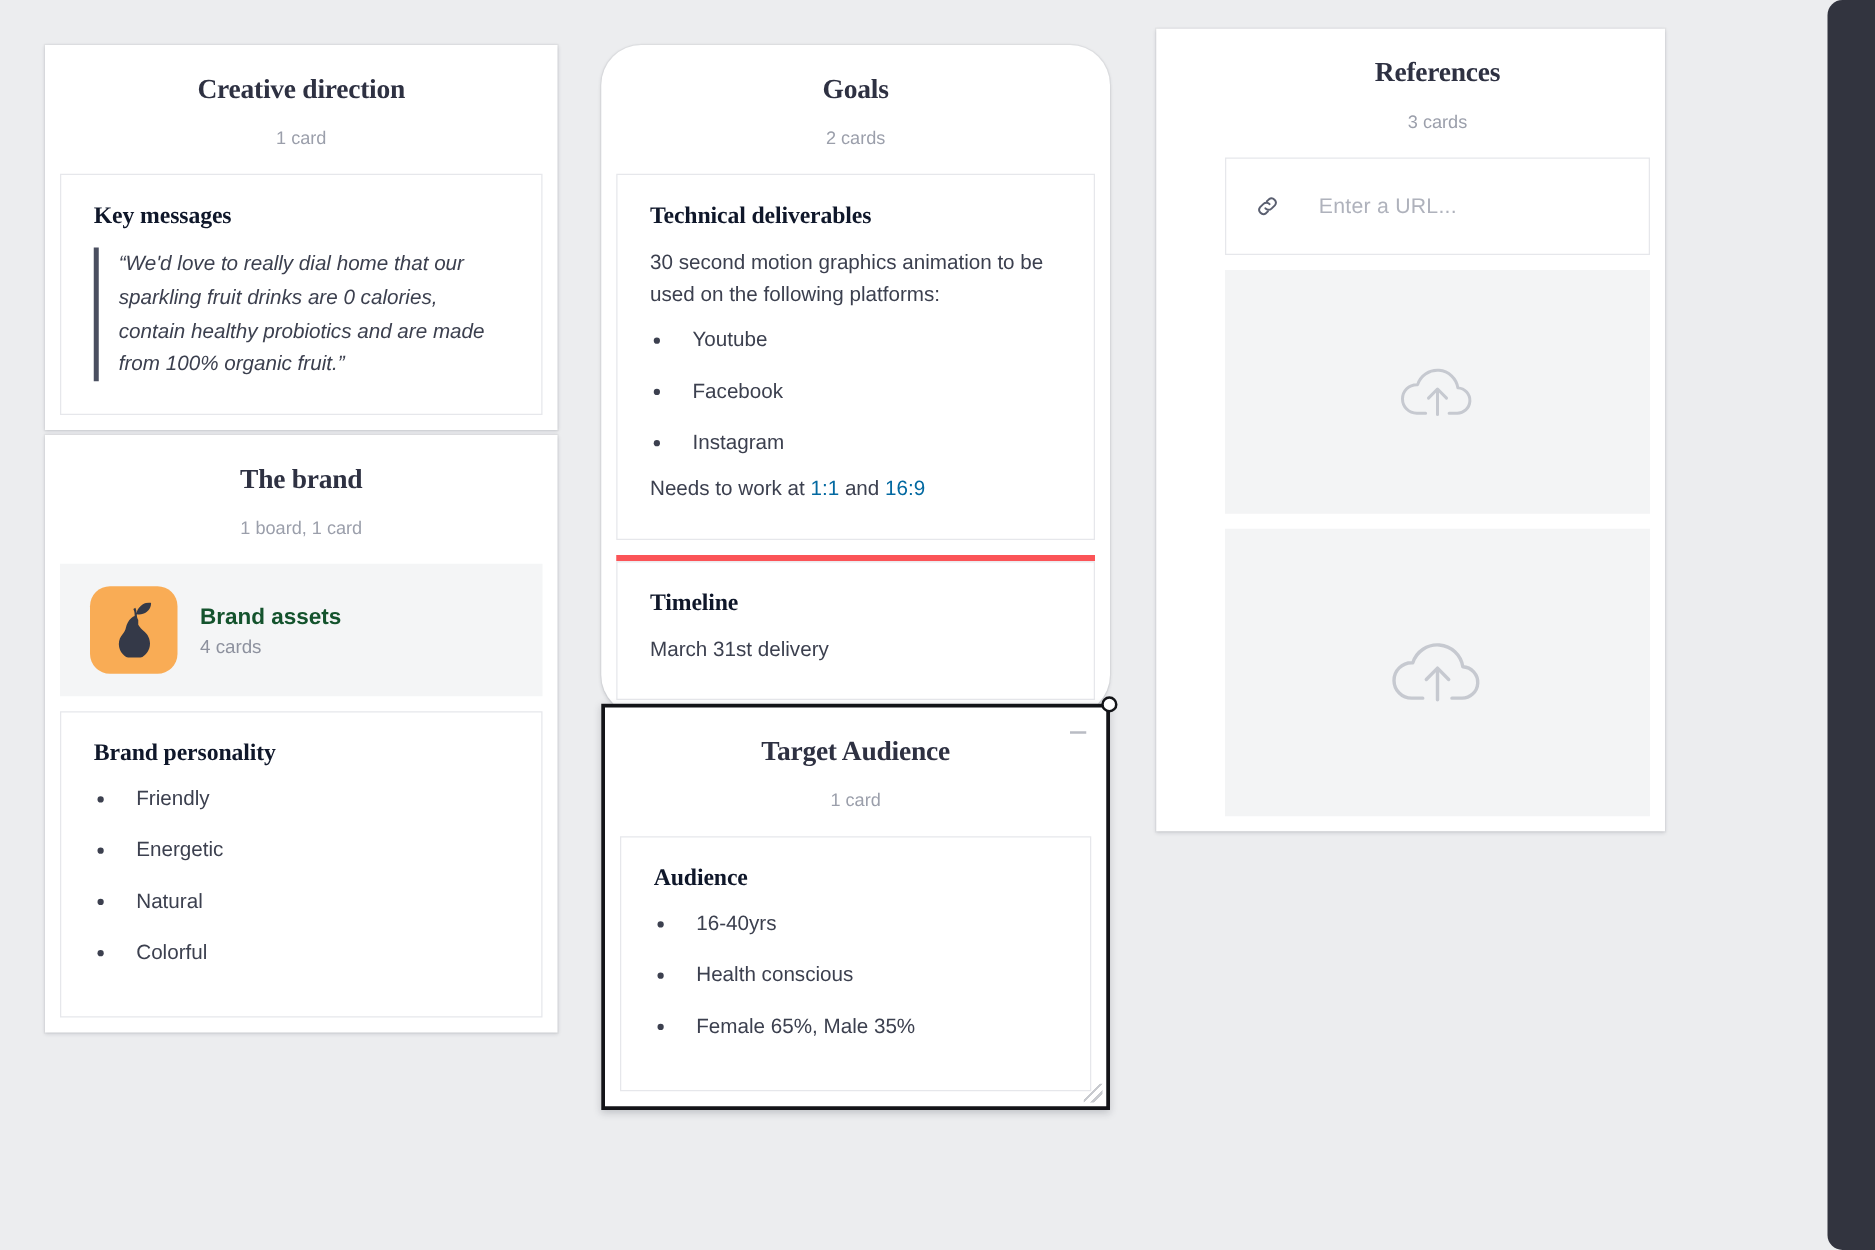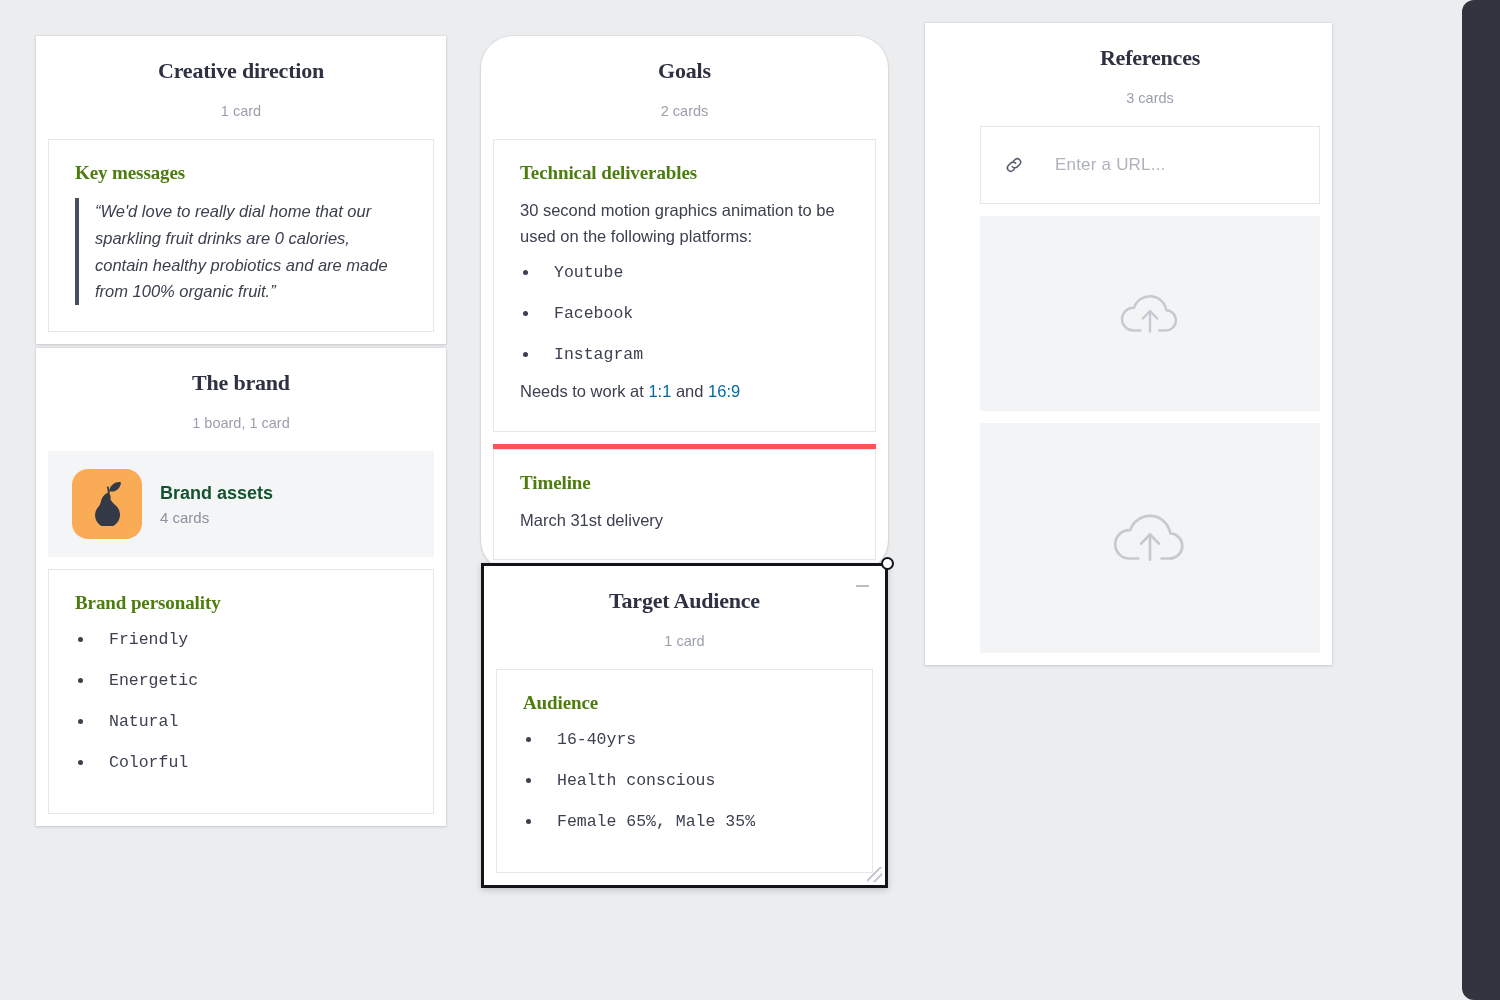--- a/index.html
+++ b/index.html
@@ -70,21 +70,21 @@
     border: 1px solid #E6E7EB;
     padding: 22px 26px 26px;
     margin: 0 12px 12px;
     position: relative;
   }
 
   .card-title {
     font-family: "Liberation Serif", serif;
     font-weight: bold;
     font-size: 19px;
-    color: #4d7c0f;
+    color: #0f172a;
     letter-spacing: -0.1px;
     margin-bottom: 14px;
   }
 
   .card-para {
     font-size: 16.5px;
     line-height: 1.55;
     color: #3C404F;
   }
 
@@ -105,21 +105,20 @@
     margin: 12px 0 12px 0;
   }
 
   ul.bullets li {
     position: relative;
     padding-left: 34px;
     font-size: 16.5px;
     line-height: 1.45;
     color: #3C404F;
     margin-bottom: 17px;
-    font-family: Liberation Mono, monospace;
   }
 
   ul.bullets li:last-child { margin-bottom: 0; }
 
   ul.bullets li::before {
     content: "";
     position: absolute;
     left: 3px;
     top: 9px;
     width: 5px;

